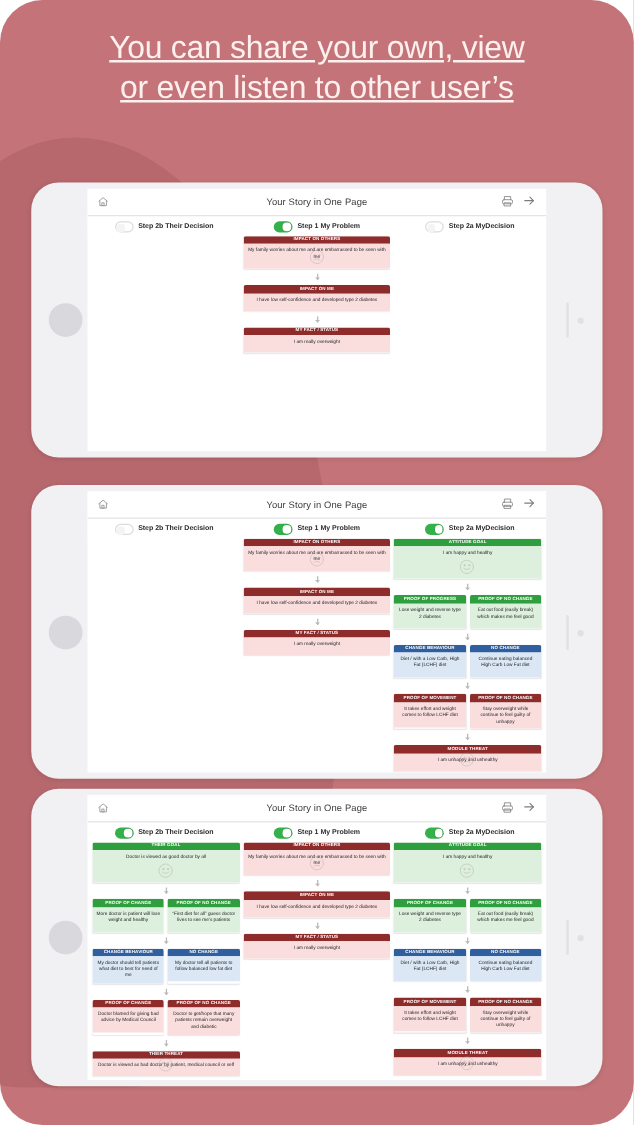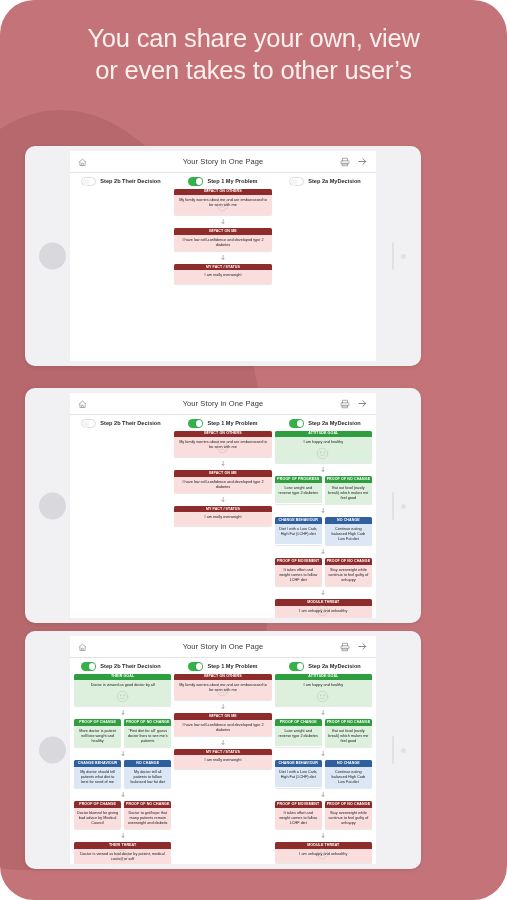--- a/index.html
+++ b/index.html
@@ -34,30 +34,31 @@
   
   #headline {
     position:absolute; left:0; top:22px; width:507px;
     text-align:center;
     color:#fdf0ee;
     font-size:25.5px;
     line-height:32px;
     font-weight:400;
     letter-spacing:-0.2px;
     z-index:5;
+    text-decoration:underline;
   }
   #headline .ln { display:block; white-space:nowrap; }
 
   
   .phone {
     position:absolute;
     left:25px;
-    width:396px;
+    width:457px;
     background:#f1f1f3;
-    border-radius:10px;
+    border-radius:22px;
     z-index:4;
     box-shadow:0 1px 4px rgba(0,0,0,0.10);
   }
   #phone-1 { top:146px; height:220px; }
   #phone-2 { top:388px; height:235px; }
   #phone-3 { top:631px; height:238px; }
 
   .phone-homebtn {
     position:absolute; left:14px; top:50%;
     transform:translateY(-50%);
@@ -196,21 +197,21 @@
   .face svg { display:block; }
 </style>
 </head>
 <body>
 
 <div id="bg-base"></div>
 <div id="bg-blob"></div>
 
 <div id="headline">
   <span class="ln">You can share your own, view</span>
-  <span class="ln">or even takes to other user’s</span>
+  <span class="ln">or even listen to other user’s</span>
 </div>
 
 <div class="phone" id="phone-1">
   <div class="phone-homebtn"></div>
   <div class="phone-cam">
       <i class="bar"></i>
       <i class="dot"></i>
     </div>
   <div class="screen">
       <div class="appbar">

